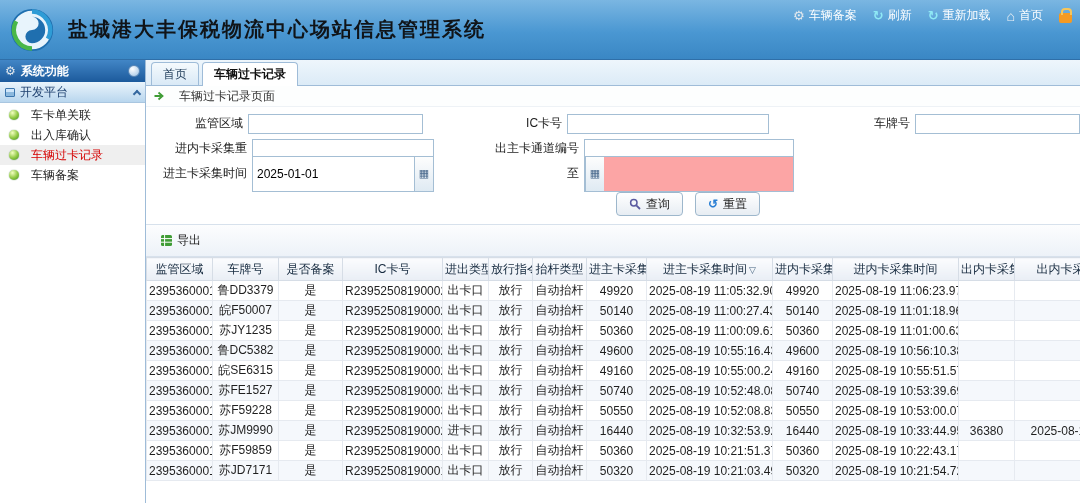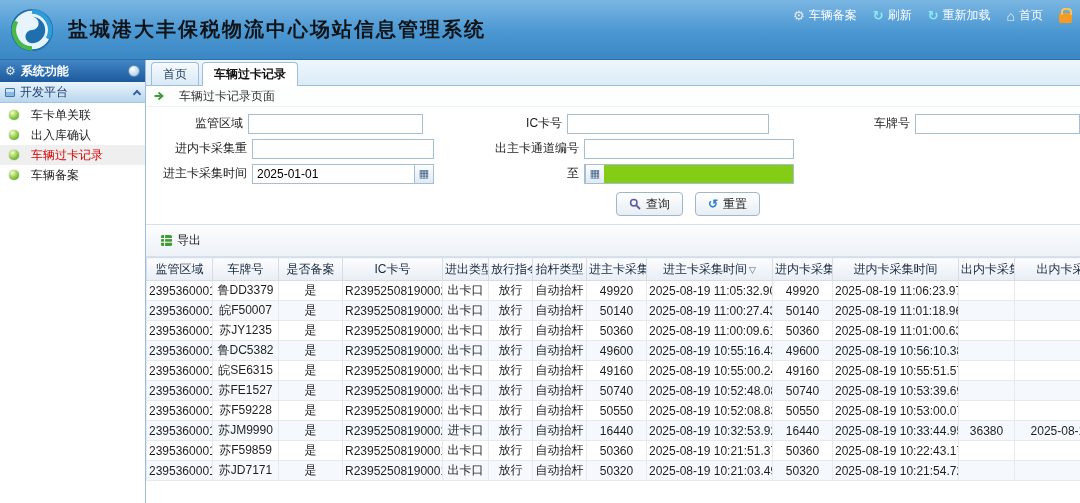--- a/index.html
+++ b/index.html
@@ -49,21 +49,21 @@
 
   .page-title{height:21px;display:flex;align-items:center;gap:14px;padding:0 7px;color:#333;
     background:#fdfefe;border-bottom:1px solid #eef2f6}
 
   .form{padding-top:4px}
   .form-row{display:flex;align-items:center;height:25px}
   .fl{text-align:right;padding-right:5px;color:#1c1c1c;white-space:nowrap}
   .fl.c1{width:106px}.fl.c2{width:150px}.fl.c3{width:152px}
   input.txt{height:20px;border:1px solid #a4bed4;padding:0 4px;font-size:12px;font-family:inherit;background:#fff}
   .w1{width:182px}.w2{width:210px}.w3{flex:1;margin-right:0;border-right:none}
-  .datebox{display:flex;border:1px solid #a4bed4;height:20px;background:#84cc16}
+  .datebox{display:flex;border:1px solid #a4bed4;height:36px;background:#fca5a5}
   .datebox.w1{width:182px}.datebox.w2{width:210px}
   .datebox input{border:none;flex:1;min-width:0;padding:0 4px;font-size:12px;font-family:inherit}
   .calbtn{width:19px;background:linear-gradient(180deg,#fdfdfd,#dfeaf3);border-left:1px solid #a4bed4;
     display:flex;align-items:center;justify-content:center;cursor:pointer;color:#48688c;font-size:11px}
 
   .btnrow{display:flex;gap:12px;padding:6px 0 6px 470px}
   .btn{height:24px;display:inline-flex;align-items:center;gap:5px;padding:0 12px;border:1px solid #9db7cc;
     border-radius:4px;background:linear-gradient(180deg,#ffffff,#e7edf3);cursor:pointer;font-size:12px;color:#1c1c1c}
 
   .toolbar{height:33px;margin-top:2px;background:linear-gradient(180deg,#fcfdfe,#edf2f8);

